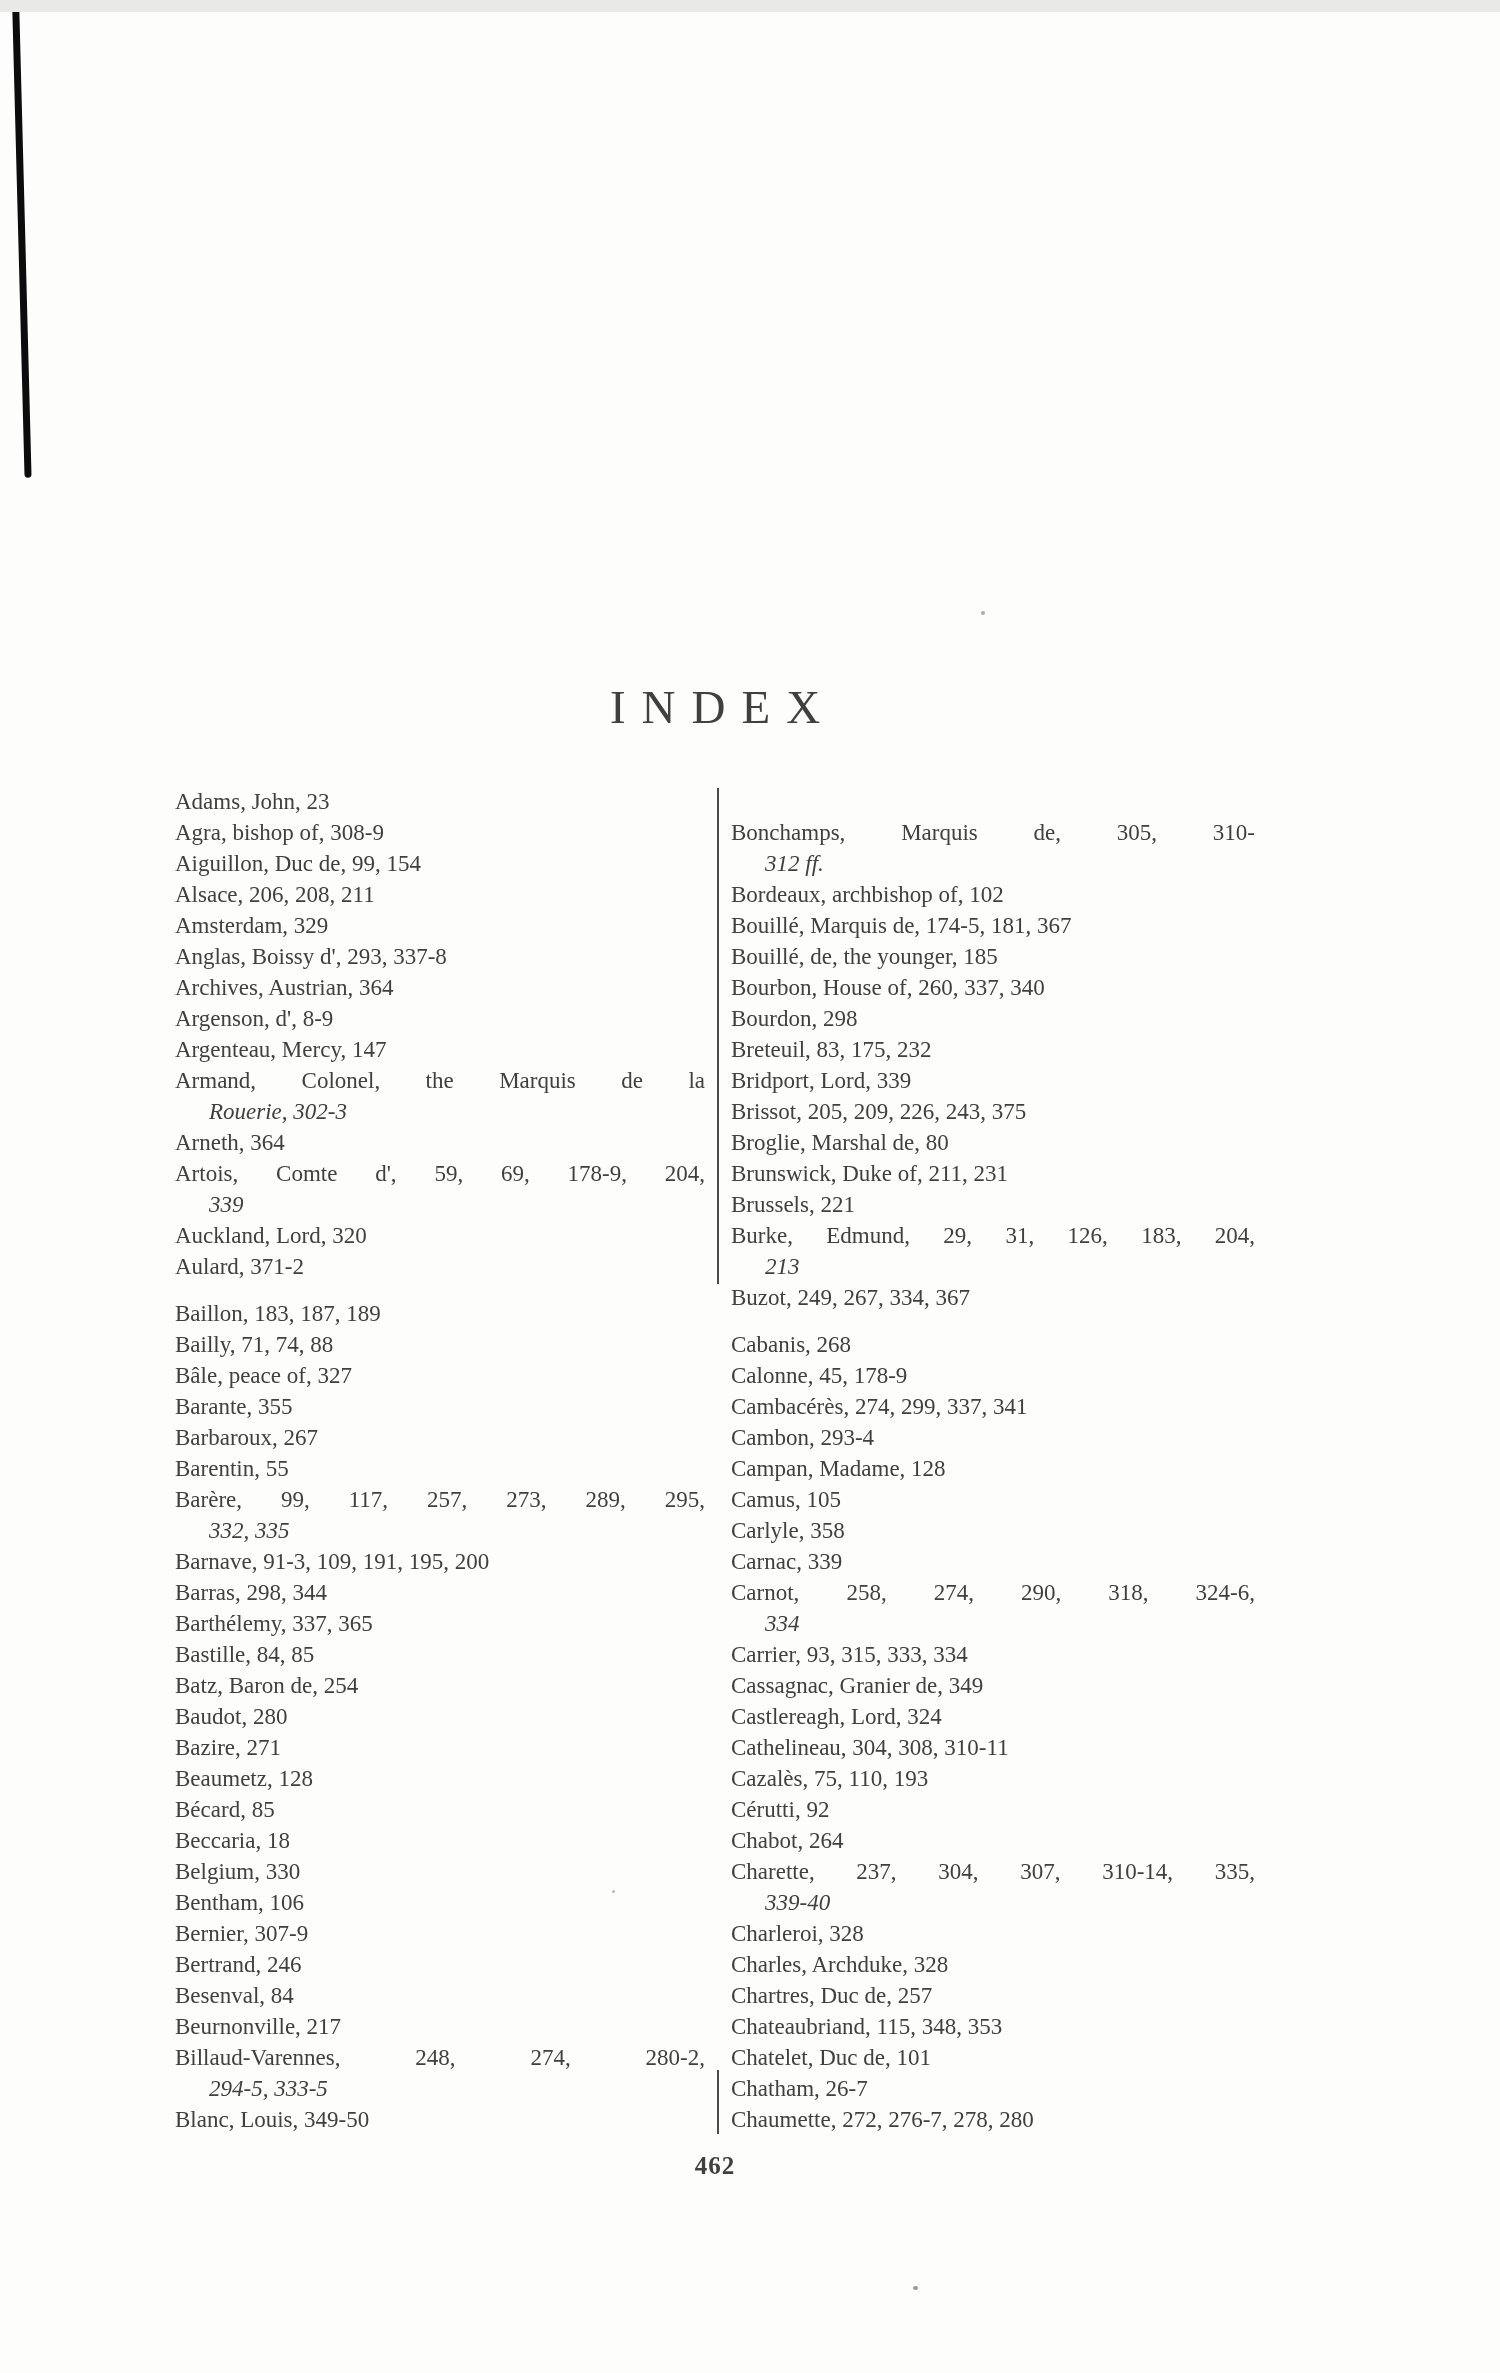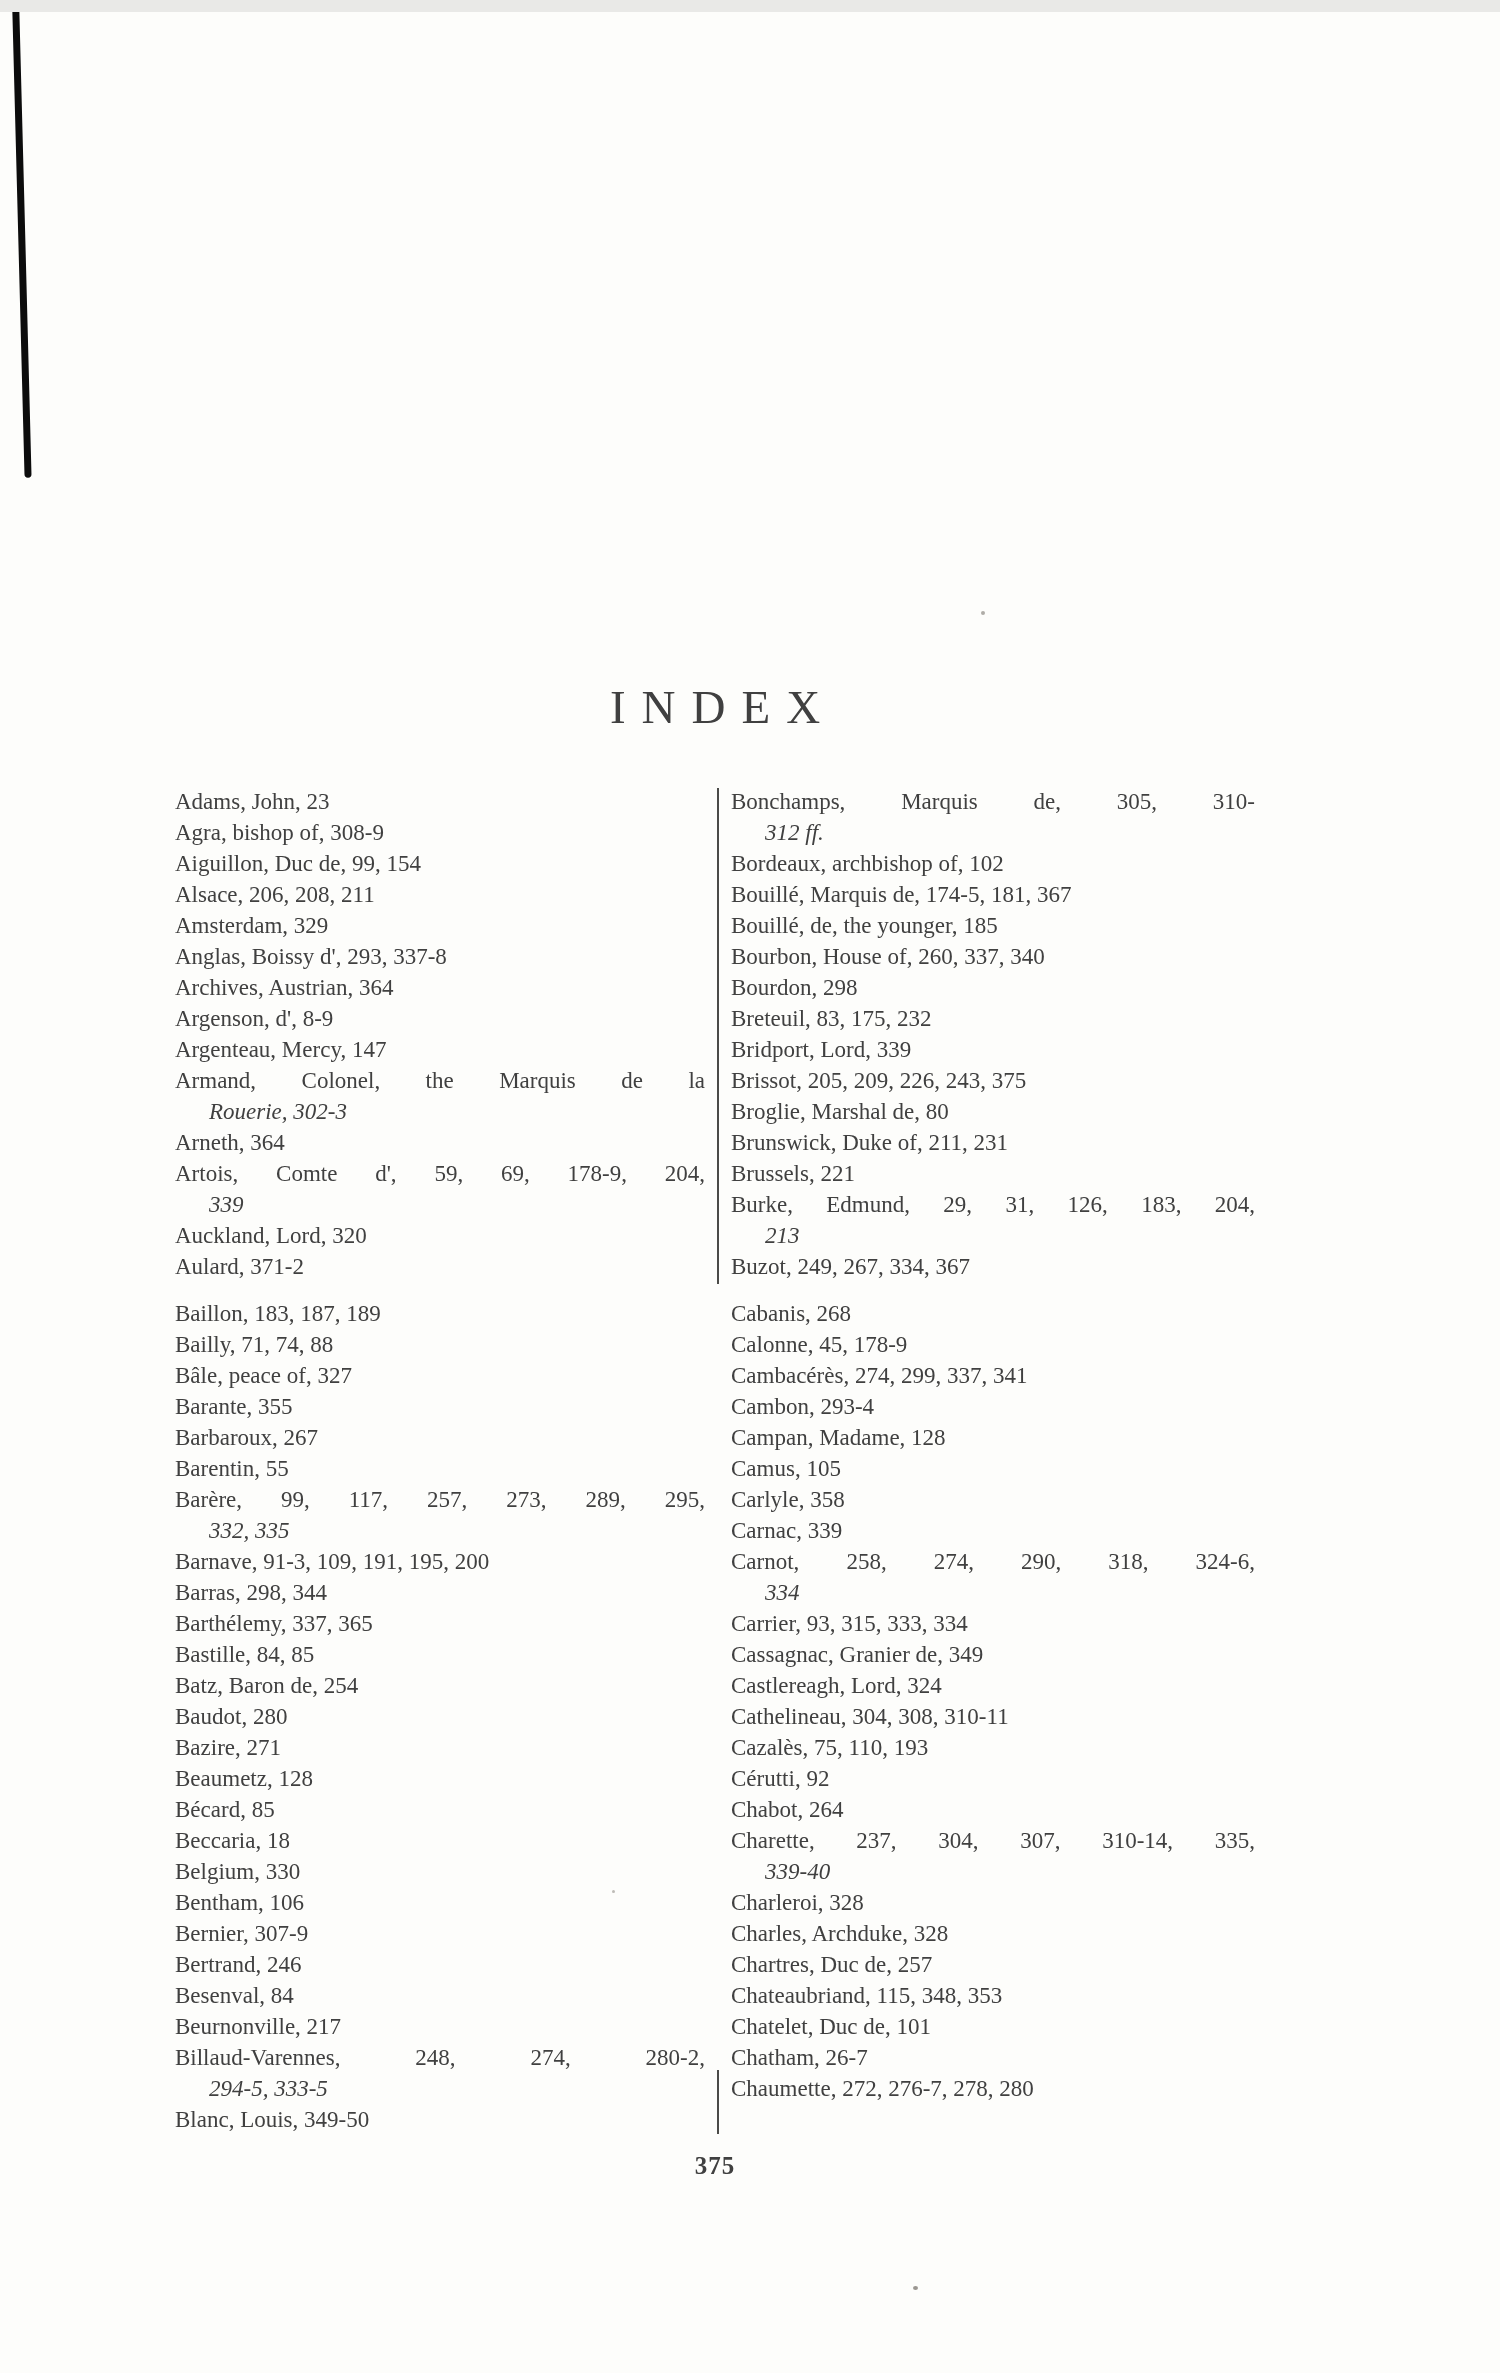--- a/index.html
+++ b/index.html
@@ -21,21 +21,21 @@
   }
   .title {
     font-size: 47px;
     line-height: 47px;
     font-weight: 400;
     letter-spacing: 16px;
     text-align: center;
     margin: 0 0 55px 0;
     text-indent: 16px;
   }
-  .cols { display: flex; align-items: flex-start; }
+  .cols { display: flex; align-items: flex-end; }
   .col-left  { width: 530px; }
   .col-right { width: 524px; margin-left: 26px; }
   .group + .group { margin-top: 16px; }
   .entry { font-size: 23px; line-height: 31px; }
   .line { display: block; }
   .line.cont { padding-left: 34px; font-style: italic; }
   .line.just { text-align: justify; text-align-last: justify; }
   .pageno {
     position: absolute;
     top: 2140px;
@@ -337,15 +337,15 @@
               <span class="line">Chatham, 26-7</span>
             </div>
             <div class="entry">
               <span class="line">Chaumette, 272, 276-7, 278, 280</span>
             </div>
           </div>
         </div>
     </div>
   </div>
 
-  <div class="pageno">375</div>
+  <div class="pageno">462</div>
 
 </div>
 
 </body></html>

